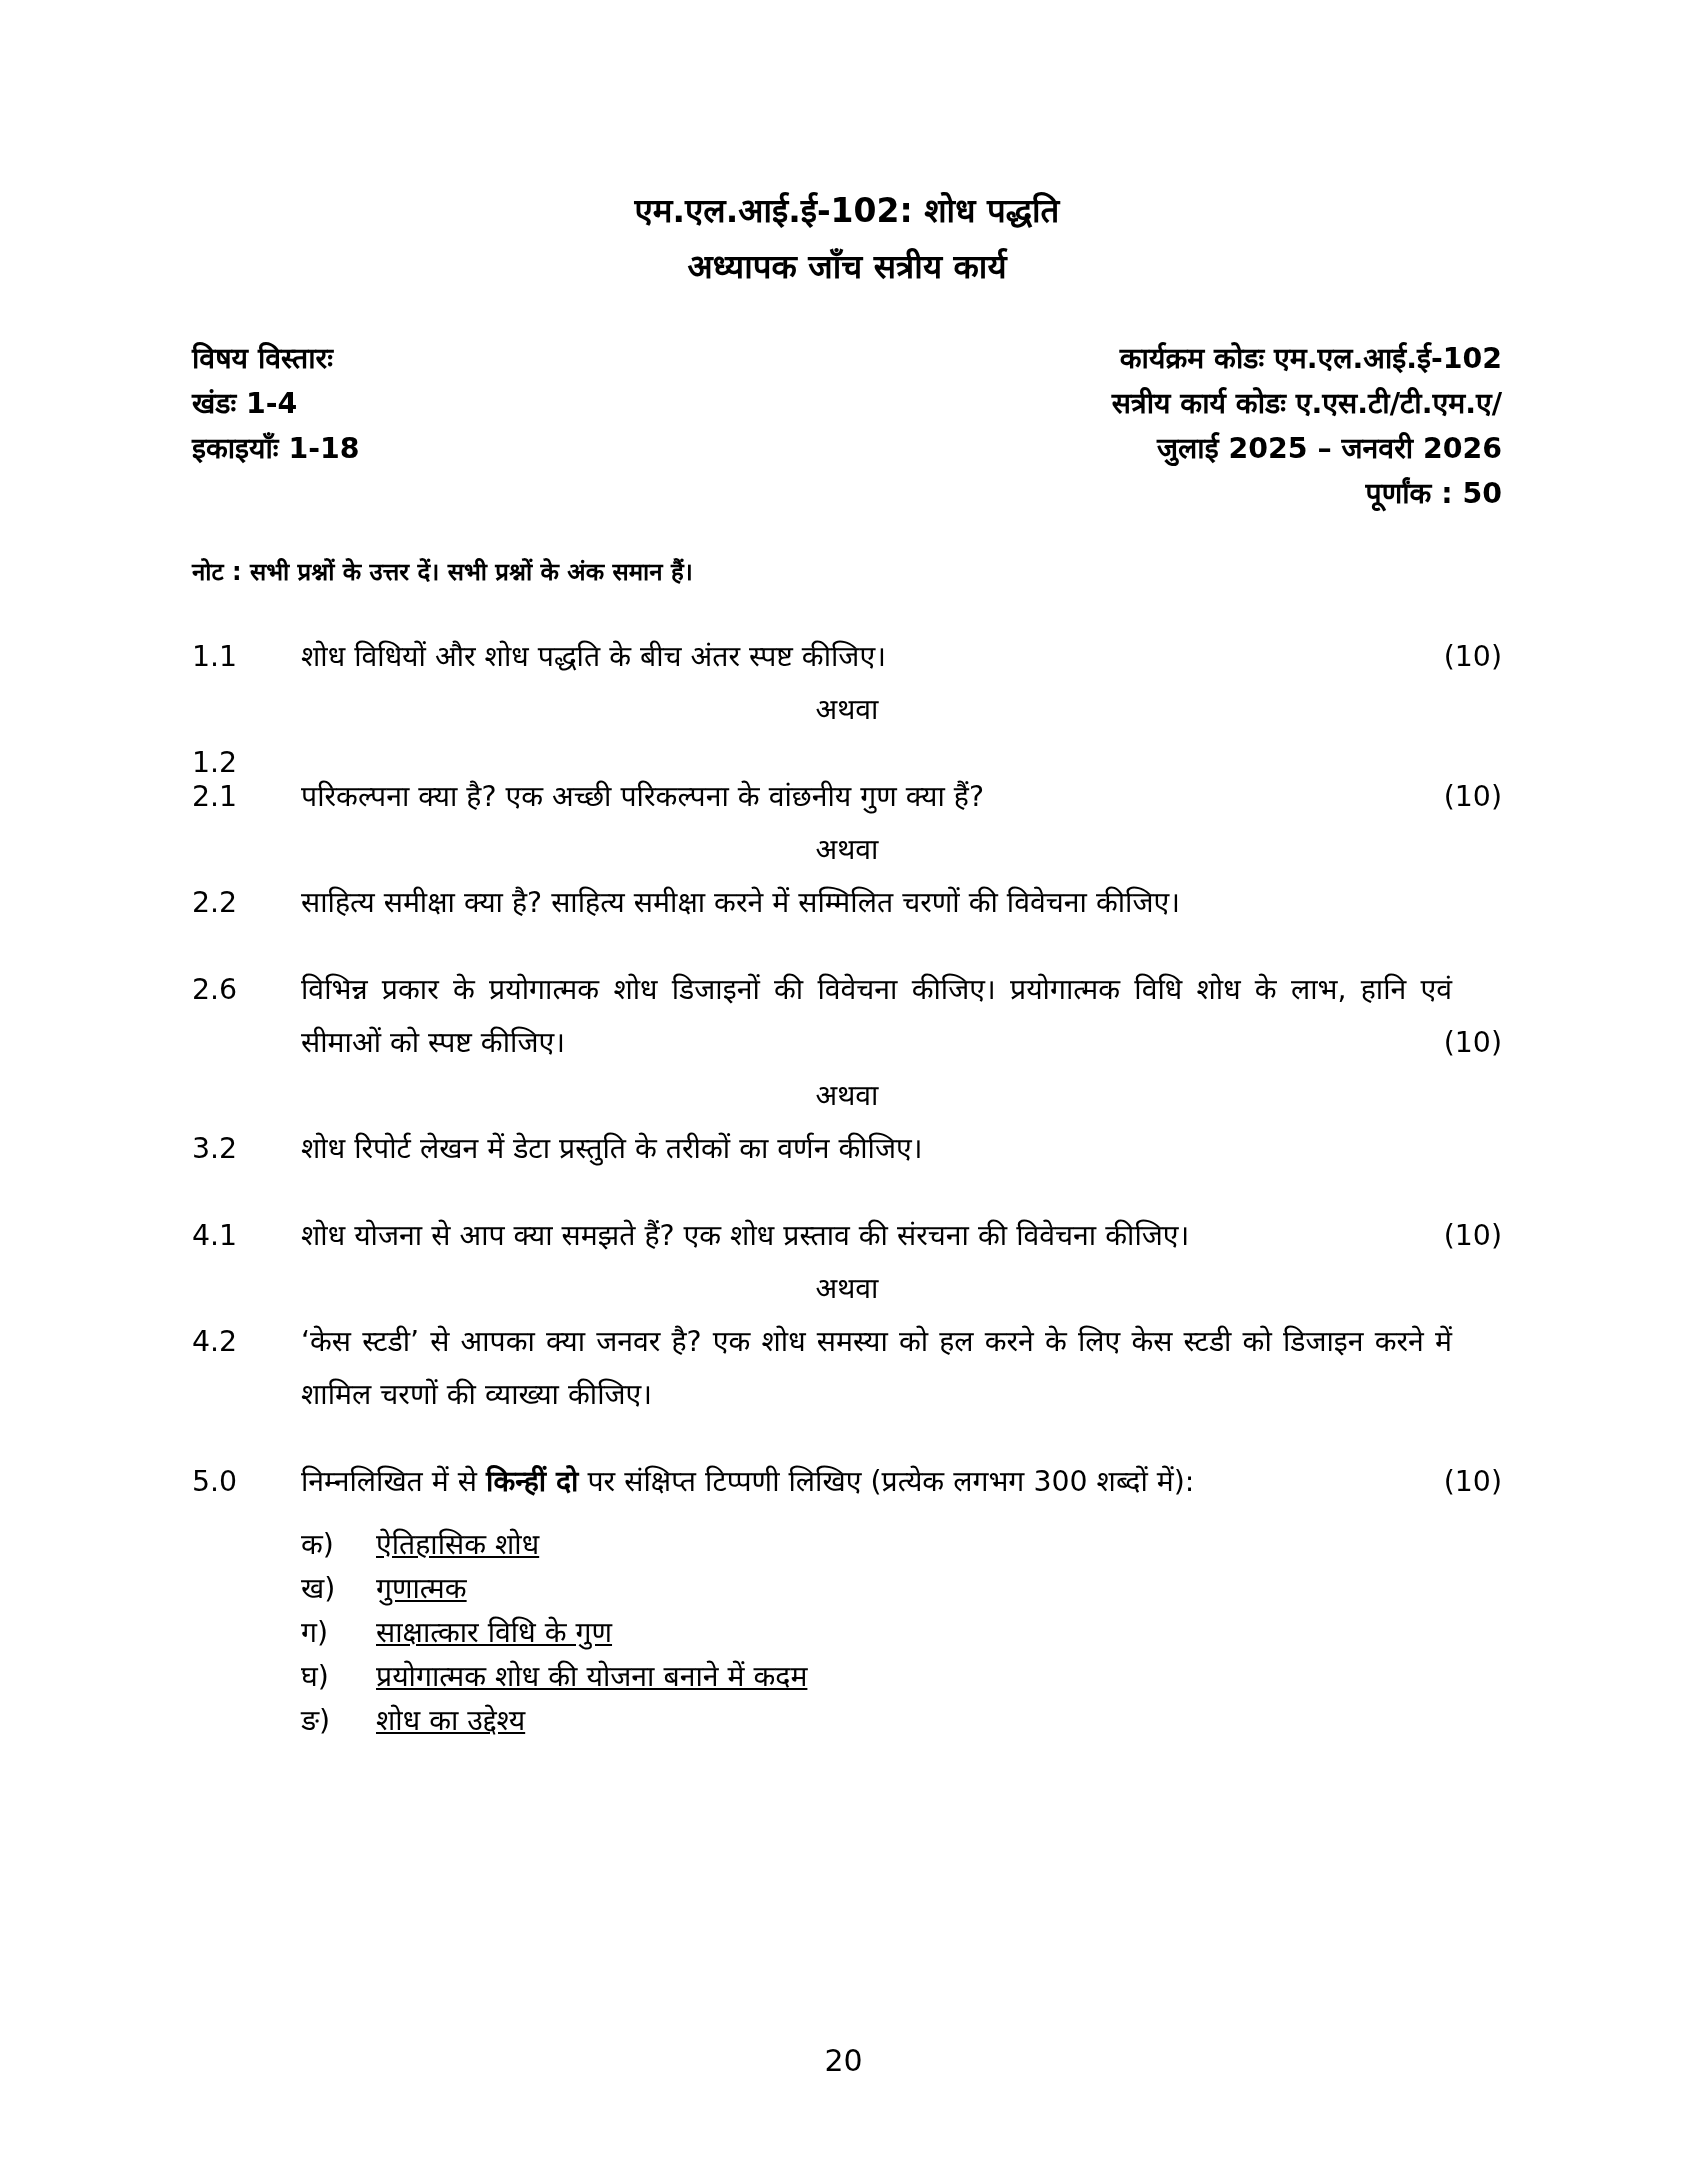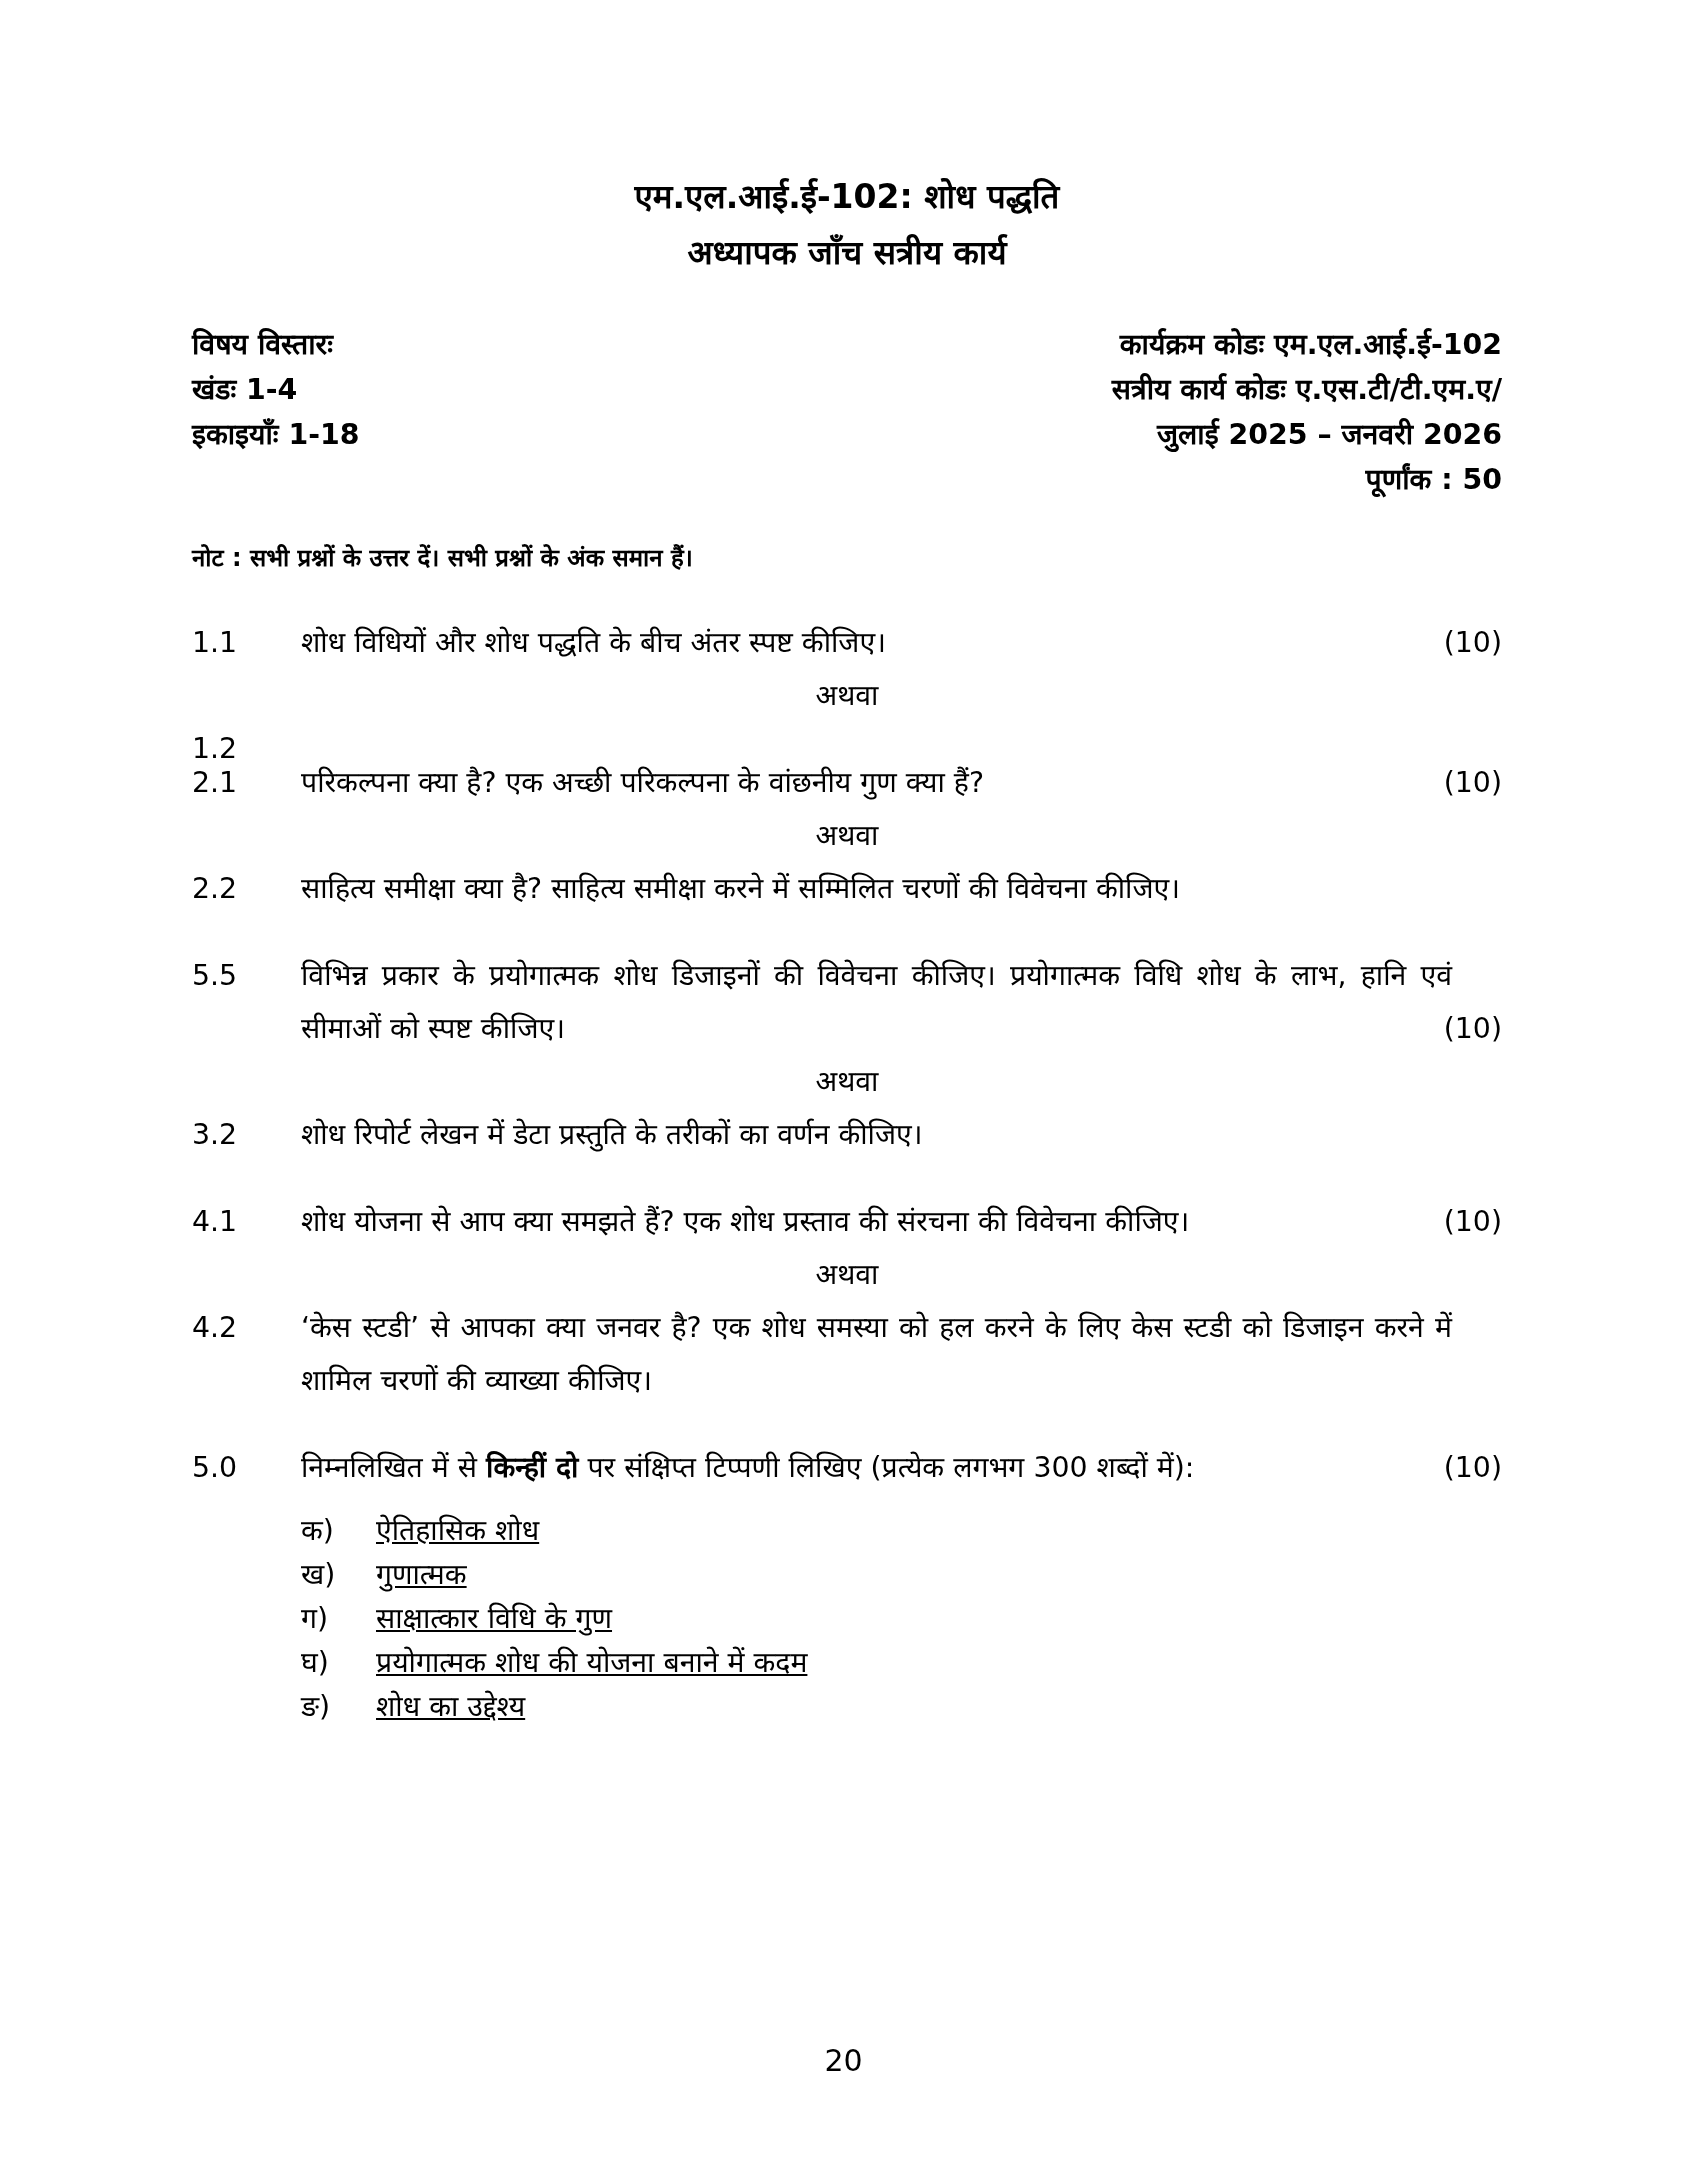--- a/index.html
+++ b/index.html
@@ -7,21 +7,21 @@
   .page {
     position:relative;
     width:1687px; height:2183px;
     background:#ffffff;
     color:#000000;
     font-family:"DejaVu Sans", sans-serif;
     overflow:hidden;
   }
   .content {
     position:absolute;
-    left:192px; top:169px;
+    left:192px; top:183px;
     width:1310px;
   }
   .title { text-align:center; font-weight:bold; font-size:33px; line-height:56px; }
   .meta { margin-top:41px; font-weight:bold; font-size:28.4px; }
   .meta-row { display:flex; justify-content:space-between; line-height:45px; }
   .meta-left { text-align:center; }
   .meta-right { text-align:right; margin-left:auto; }
   .note { margin-top:32px; font-weight:bold; font-size:24px; line-height:48px; }
   .q { position:relative; margin-top:34px; font-size:28.4px; line-height:53px; }
   .q-after-or { margin-top:0; }
@@ -91,21 +91,21 @@
       <span class="q-marks">(10)</span>
     </div>
     <div class="or">अथवा</div>
 
     <div class="q q-after-or">
       <span class="q-num">2.2</span>
       <div class="q-text">साहित्य समीक्षा क्या है? साहित्य समीक्षा करने में सम्मिलित चरणों की विवेचना कीजिए।</div>
     </div>
 
     <div class="q">
-      <span class="q-num">5.5</span>
+      <span class="q-num">2.6</span>
       <div class="q-text">विभिन्न प्रकार के प्रयोगात्मक शोध डिजाइनों की विवेचना कीजिए। प्रयोगात्मक विधि शोध के लाभ, हानि एवं सीमाओं को स्पष्ट कीजिए।</div>
       <span class="q-marks bottom">(10)</span>
     </div>
     <div class="or">अथवा</div>
 
     <div class="q q-after-or">
       <span class="q-num">3.2</span>
       <div class="q-text">शोध रिपोर्ट लेखन में डेटा प्रस्तुति के तरीकों का वर्णन कीजिए।</div>
     </div>
 

